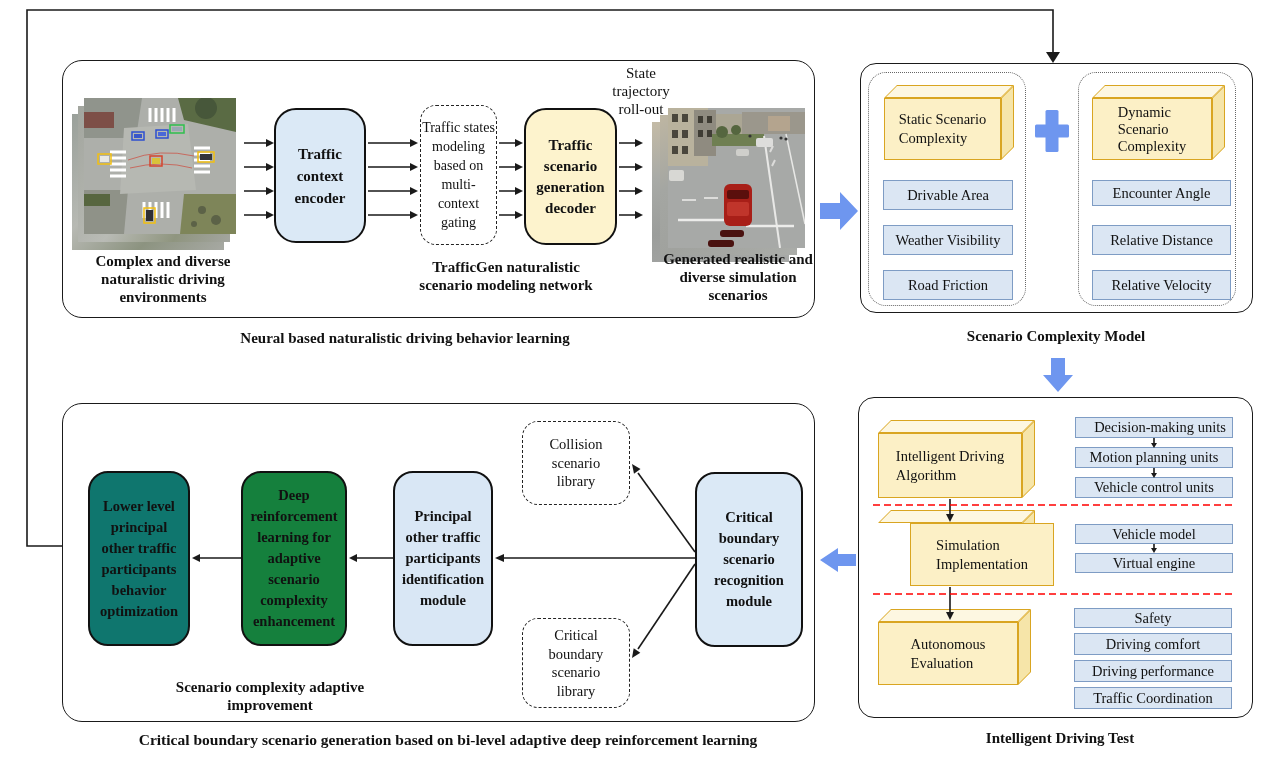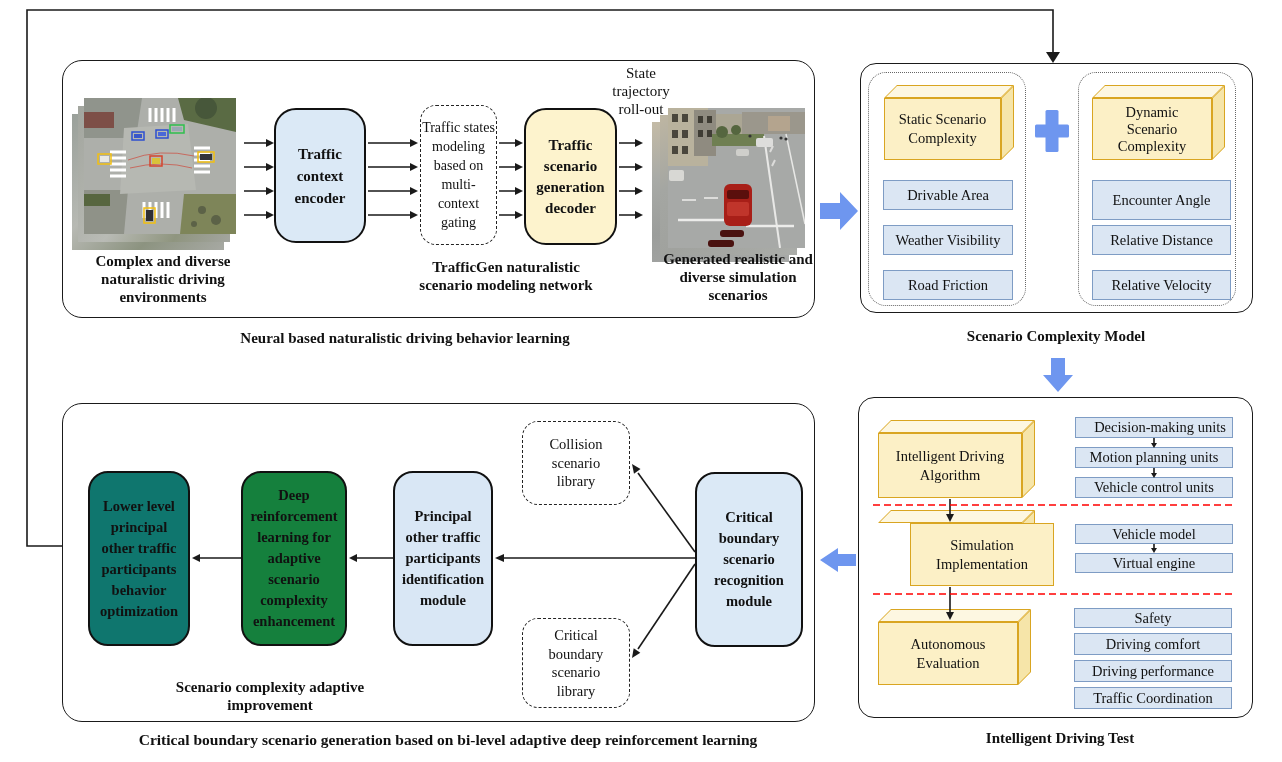--- a/index.html
+++ b/index.html
@@ -13,21 +13,21 @@
         font-weight:bold;font-size:15px;line-height:21px;white-space:pre-line;}
   .dashbox{position:absolute;box-sizing:border-box;border:1.6px dashed #222;border-radius:16px;background:#fff;
         display:flex;align-items:center;justify-content:center;text-align:center;
         font-size:14.5px;line-height:18.5px;white-space:pre-line;}
   .cap{position:absolute;text-align:center;font-weight:bold;font-size:15px;line-height:18px;white-space:pre-line;}
   .item{position:absolute;box-sizing:border-box;background:#dbe6f3;border:1px solid #7e9cc4;
         display:flex;align-items:center;justify-content:center;text-align:center;font-size:14.5px;}
   
   .b3{position:absolute;}
   .b3 .f{position:absolute;left:0;top:13px;background:#fcf0c6;border:1.5px solid #d9a521;box-sizing:border-box;
-        display:flex;align-items:center;justify-content:center;text-align:center;
+        display:flex;align-items:center;justify-content:center;text-align:left;
         font-size:14.5px;line-height:19px;white-space:pre-line;}
   .b3 .t{position:absolute;left:0;top:0;height:13px;background:#fdf7e1;border:1.5px solid #d9a521;
         box-sizing:border-box;transform:skewX(-45deg);transform-origin:0 100%;}
   .b3 .s{position:absolute;top:13px;width:13px;background:#f6e5a9;border:1.5px solid #d9a521;
         box-sizing:border-box;transform:skewY(-45deg);transform-origin:0 0;}
   .photo{position:absolute;overflow:hidden;}
   .photo svg{display:block;width:100%;height:100%;}
   .pback{position:absolute;}
   #overlay{position:absolute;left:0;top:0;width:1282px;height:762px;pointer-events:none;z-index:6;}
   .z1{z-index:1}.z2{z-index:2}.z3{z-index:3}
@@ -165,21 +165,21 @@
   <div class="item" style="left:883px;top:225px;width:130px;height:30px;">Weather Visibility</div>
   <div class="item" style="left:883px;top:270px;width:130px;height:30px;">Road Friction</div>
 
   <div class="b3" style="left:1092px;top:85px;width:133px;height:75px;">
     <div class="t" style="width:120px;"></div>
     <div class="s" style="left:120px;height:62px;"></div>
     <div class="f" style="width:120px;height:62px;line-height:17px;">Dynamic
 Scenario
 Complexity</div>
   </div>
-  <div class="item" style="left:1092px;top:180px;width:139px;height:40px;">Encounter Angle</div>
+  <div class="item" style="left:1092px;top:180px;width:139px;height:26px;">Encounter Angle</div>
   <div class="item" style="left:1092px;top:225px;width:139px;height:30px;">Relative Distance</div>
   <div class="item" style="left:1092px;top:270px;width:139px;height:30px;">Relative Velocity</div>
 
   <div class="cap" style="left:906px;top:327px;width:300px;">Scenario Complexity Model</div>
 
   <div class="panel" style="left:858px;top:397px;width:395px;height:321px;border-radius:16px;"></div>
 
   <div class="b3" style="left:878px;top:420px;width:157px;height:78px;">
     <div class="t" style="width:144px;"></div>
     <div class="s" style="left:144px;height:65px;"></div>

